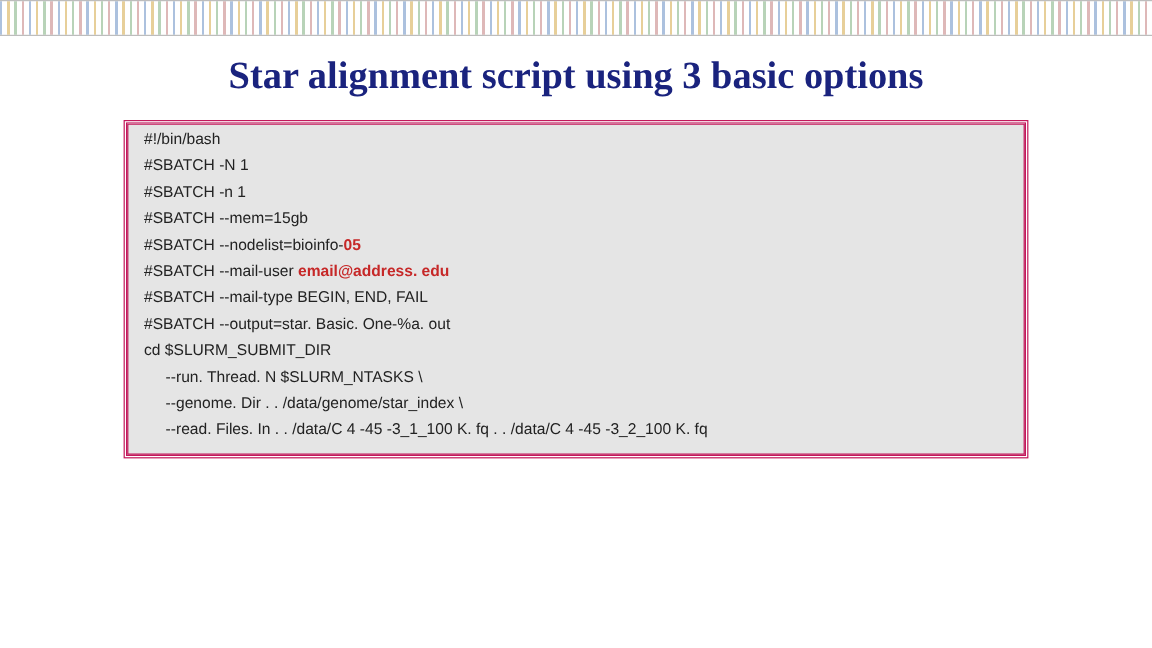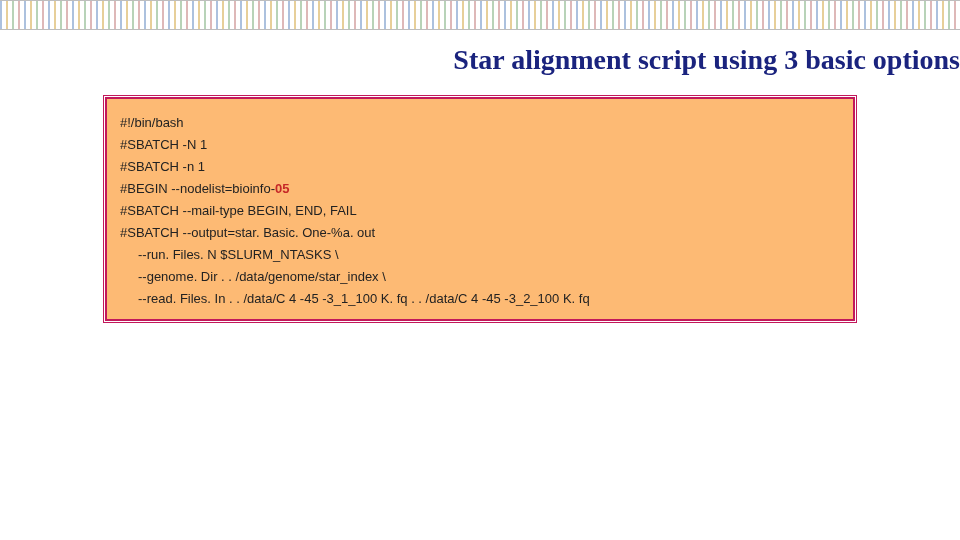--- a/index.html
+++ b/index.html
@@ -20,54 +20,57 @@
         #6a8fc4 0 2px, transparent 2px 6px,
         #d4a847 6px 8px, transparent 8px 12px,
         #7fb07f 12px 14px, transparent 14px 18px,
         #c47f7f 18px 20px, transparent 20px 24px);
     border-top: 1px solid #888;
     border-bottom: 1px solid #888;
     opacity: 0.55;
   }
   .title {
     font-family: "Times New Roman", Times, serif;
-    font-size: 28px;
+    font-size: 32px;
     font-weight: bold;
     color: #1a237e;
-    text-align: right;
+    text-align: center;
     margin-top: 14px;
   }
   .code-box {
     margin: 22px auto 0 auto;
     width: 720px;
-    padding: 14px 14px 10px 14px;
+    padding: 2px 14px 10px 14px;
     outline: 3px double #c2185b;
     box-shadow: 0 0 0 1px #c2185b inset;
     font-size: 13px;
     line-height: 22px;
     color: #222;
-    background: #fdba74;
+    background: #e5e5e5;
   }
   .code-box > div {
     white-space: pre;
     font-family: Arial, Helvetica, sans-serif;
   }
   .hl-red { color: #c62828; font-weight: bold; }
   .pad1 { padding-left: 18px; }
 </style>
 </head>
 <body>
 
 <div class="dna-banner"></div>
 
 <div class="title">Star alignment script using 3 basic options</div>
 
 <div class="code-box">
   <div>#!/bin/bash</div>
   <div>#SBATCH -N 1</div>
   <div>#SBATCH -n 1</div>
-  <div><span>#BEGIN --nodelist=bioinfo-</span><span class="hl-red">05</span></div>
+  <div>#SBATCH --mem=15gb</div>
+  <div><span>#SBATCH --nodelist=bioinfo-</span><span class="hl-red">05</span></div>
+  <div><span>#SBATCH --mail-user </span><span class="hl-red">email@address. edu</span></div>
   <div>#SBATCH --mail-type BEGIN, END, FAIL</div>
   <div>#SBATCH --output=star. Basic. One-%a. out</div>
-  <div class="pad1">--run. Files. N $SLURM_NTASKS \</div>
+  <div>cd $SLURM_SUBMIT_DIR</div>
+  <div class="pad1">--run. Thread. N $SLURM_NTASKS \</div>
   <div class="pad1">--genome. Dir . . /data/genome/star_index \</div>
   <div class="pad1">--read. Files. In . . /data/C 4 -45 -3_1_100 K. fq . . /data/C 4 -45 -3_2_100 K. fq</div>
 </div>
 
 </body></html>

